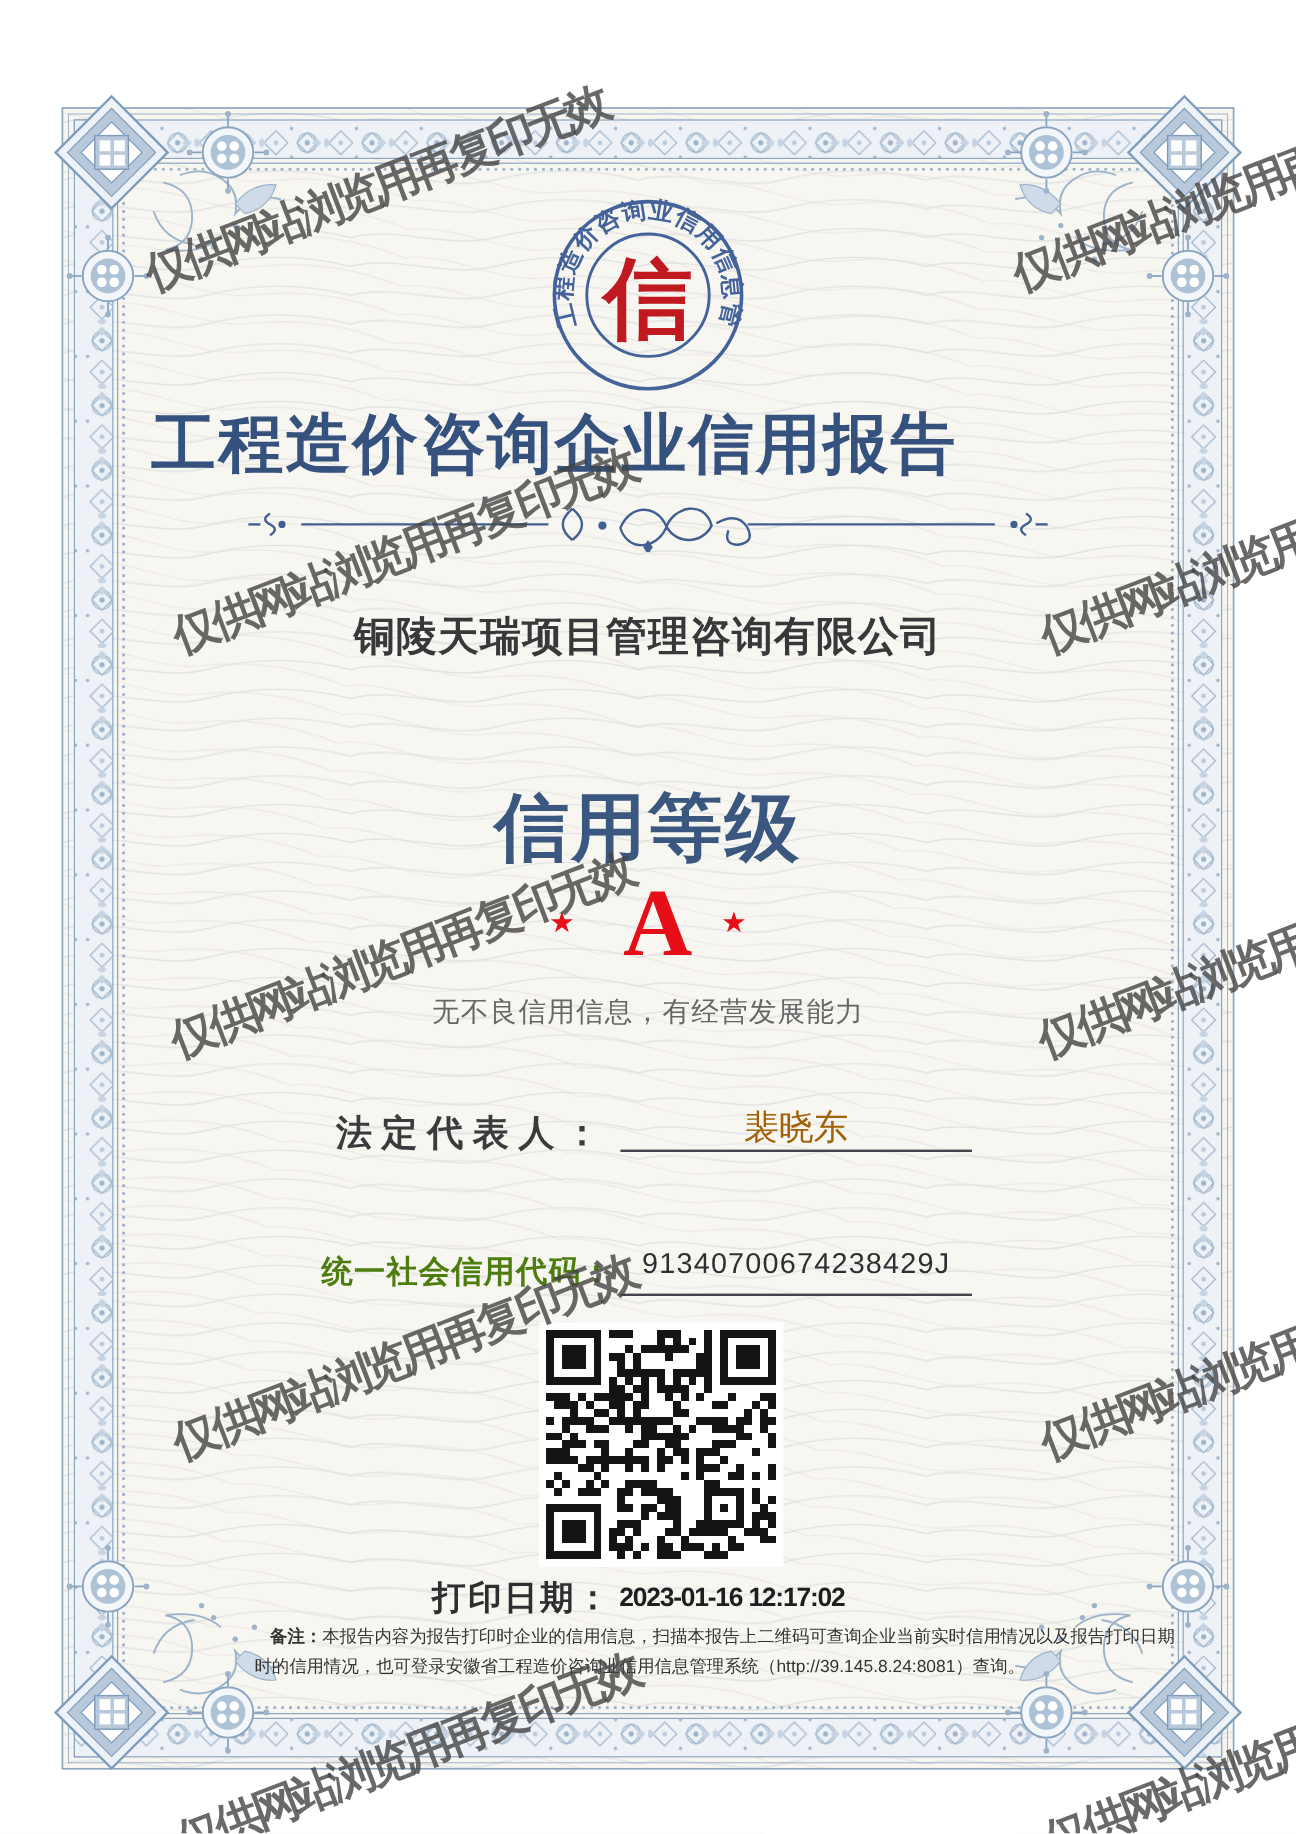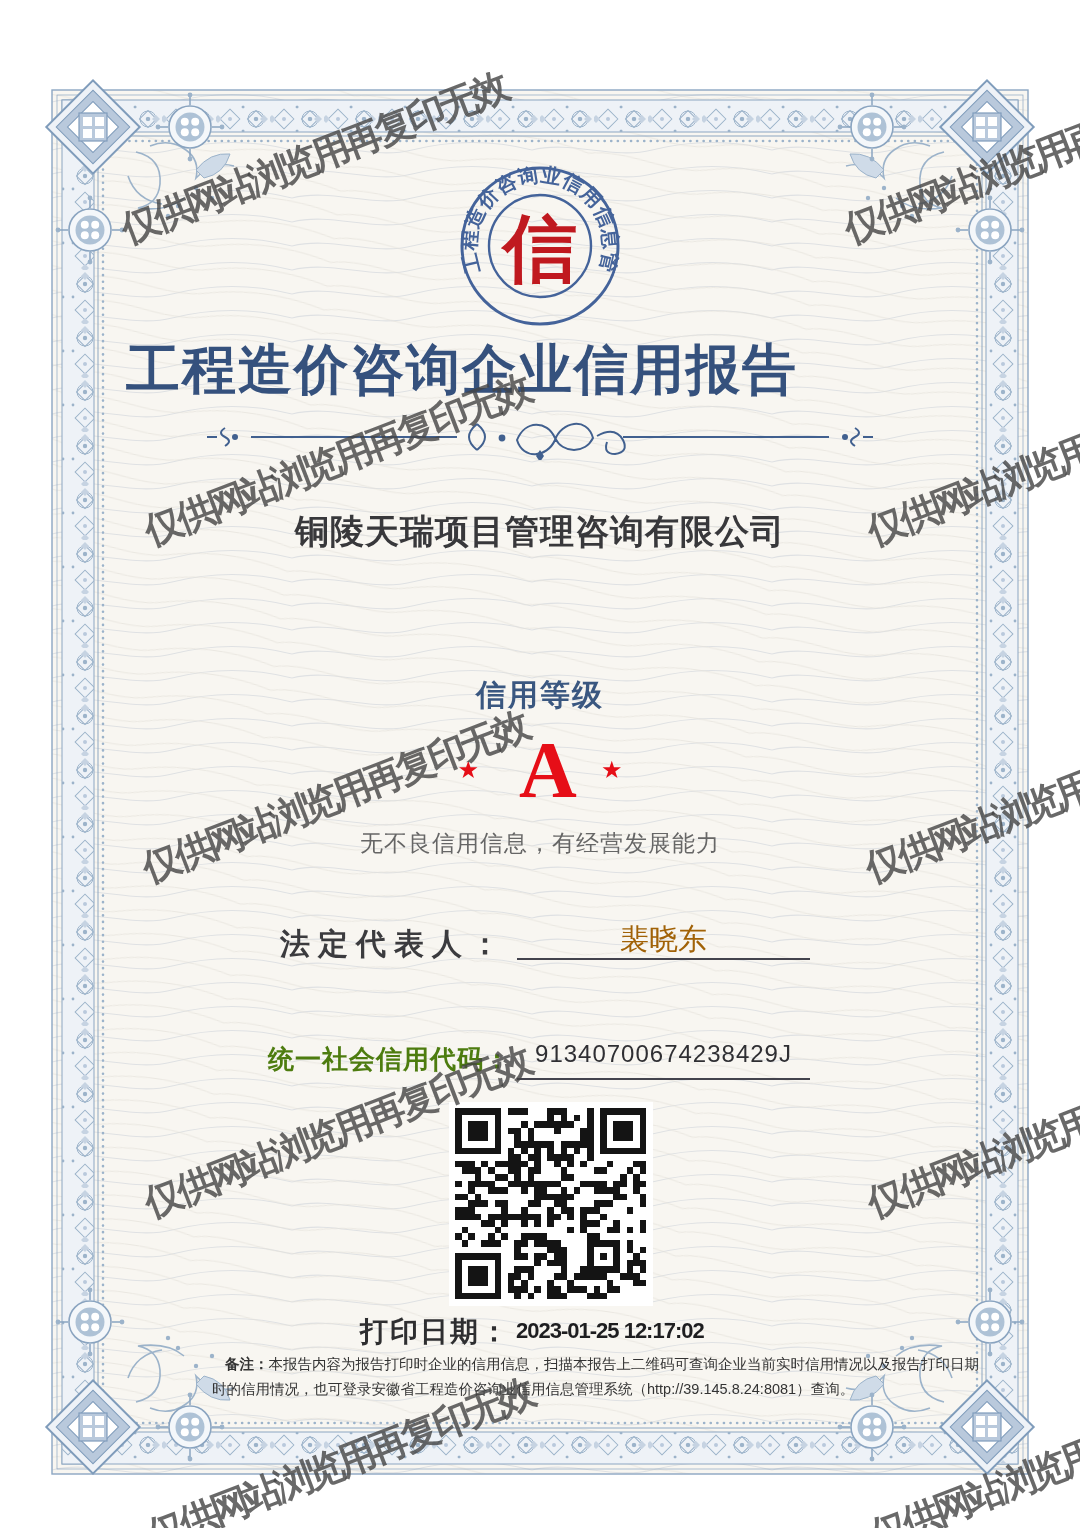--- a/index.html
+++ b/index.html
@@ -15,21 +15,21 @@
   .content{left:0;top:0;width:1080px;height:1528px;z-index:6;}
   .sealsvg{left:452px;top:160px;}
   .title{left:0;top:342px;width:924px;text-align:center;
          font-family:"Liberation Serif","DejaVu Serif",serif;
          font-weight:700;font-size:54px;color:#35517d;letter-spacing:2px;line-height:1.05;}
   .dividersvg{left:205px;top:414px;}
   .company{left:0;top:514px;width:1080px;text-align:center;font-weight:700;
            font-size:34px;color:#38383b;letter-spacing:1px;line-height:1.05;}
   .grade-heading{left:0;top:648px;width:1080px;text-align:center;
            font-family:"Liberation Serif","DejaVu Serif",serif;
-           font-weight:700;font-size:30px;color:#3a5780;letter-spacing:2px;margin-top:27px;}
+           font-weight:700;font-size:62px;color:#3a5780;letter-spacing:2px;}
   .grade-row{left:0;top:736px;width:1080px;display:flex;justify-content:center;align-items:center;}
   .grade-letter{font-family:"Liberation Serif","DejaVu Serif",serif;font-weight:700;
            font-size:80px;line-height:0.85;color:#e60e17;}
   .grade-star{font-size:24px;color:#e60e17;line-height:1;}
   .star-left{margin-right:40px;}
   .star-right{margin-left:24px;}
   .grade-desc{left:0;top:828px;width:1080px;text-align:center;font-size:23px;color:#666666;letter-spacing:1px;}
   
   .f-label1{left:280px;top:924px;font-size:30px;font-weight:700;color:#3b3b3e;letter-spacing:8px;}
   .f-value1{left:517px;top:920px;width:293px;text-align:center;font-size:29px;color:#a16207;}
@@ -648,21 +648,21 @@
         <rect x="78.6" y="190.8" width="6.6" height="6.6" fill="#141414"></rect>
         <rect x="98.4" y="190.8" width="6.6" height="6.6" fill="#141414"></rect>
         <rect x="105.0" y="190.8" width="6.6" height="6.6" fill="#141414"></rect>
         <rect x="111.6" y="190.8" width="6.6" height="6.6" fill="#141414"></rect>
         <rect x="138.0" y="190.8" width="6.6" height="6.6" fill="#141414"></rect>
         <rect x="144.6" y="190.8" width="6.6" height="6.6" fill="#141414"></rect>
         <rect x="151.2" y="190.8" width="6.6" height="6.6" fill="#141414"></rect>
       </svg>
 
     <div class="abs pd-label">打印日期：</div>
-    <div class="abs pd-value">2023-01-25 12:17:02</div>
+    <div class="abs pd-value">2023-01-16 12:17:02</div>
 
     <div class="abs remark">
       <div><span class="lbl">备注：</span><span>本报告内容为报告打印时企业的信用信息，扫描本报告上二维码可查询企业当前实时信用情况以及报告打印日期</span></div>
       <div class="remark-l2">时的信用情况，也可登录安徽省工程造价咨询业信用信息管理系统（http://39.145.8.24:8081）查询。</div>
     </div>
   </div>
 
   <div class="wm w1">仅供网站浏览用再复印无效</div>
   <div class="wm w2">仅供网站浏览用再复印无效</div>
   <div class="wm w3">仅供网站浏览用再复印无效</div>

